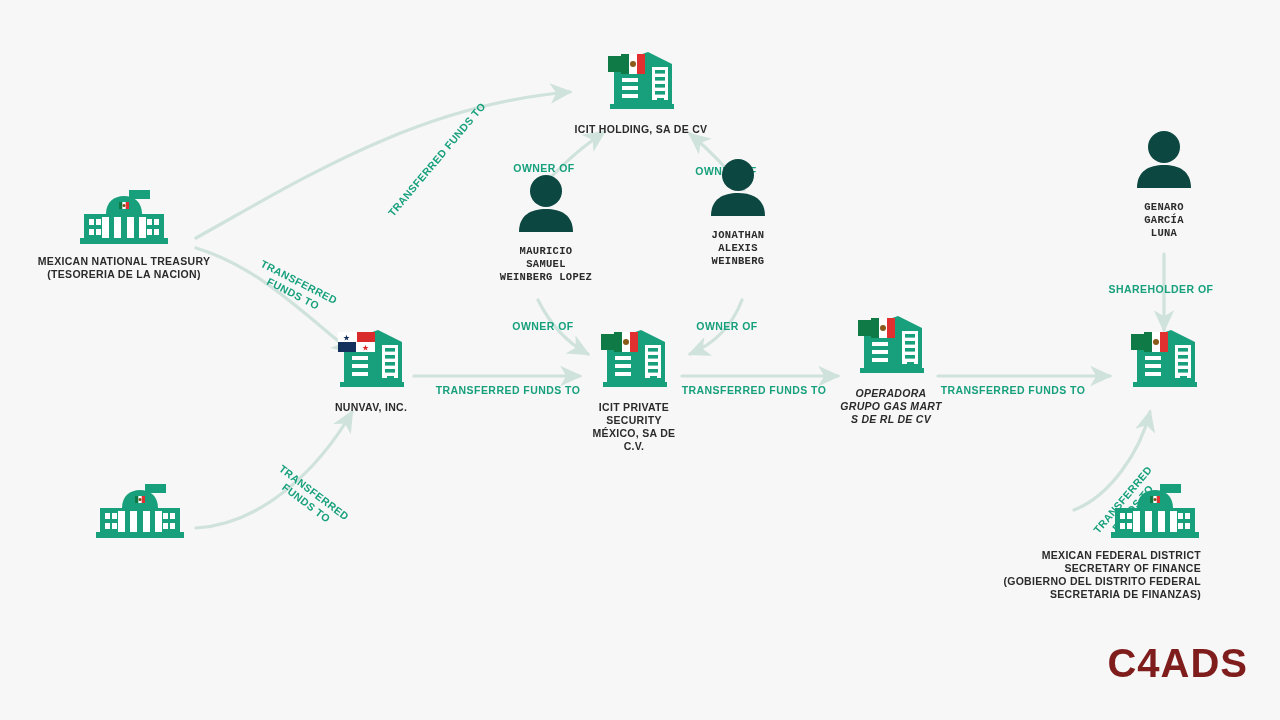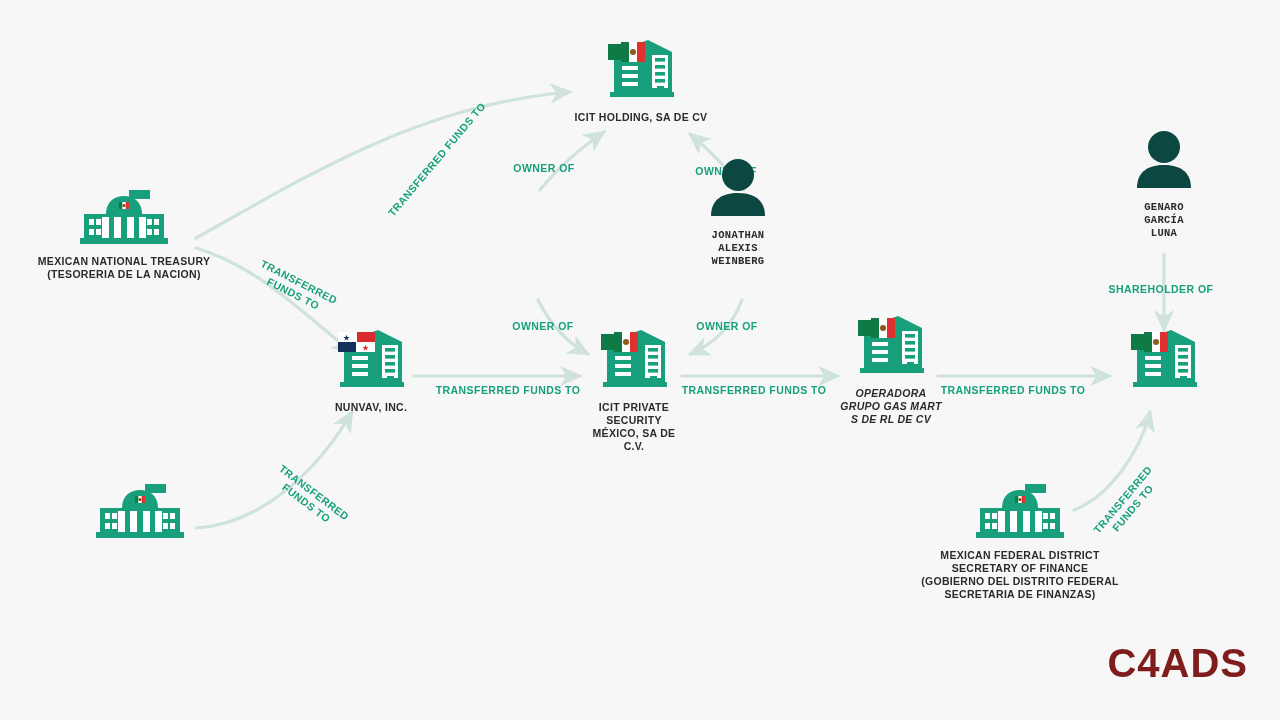--- a/index.html
+++ b/index.html
@@ -138,21 +138,21 @@
         <rect x="69" y="31" width="5" height="6" fill="#ffffff"></rect>
         <rect x="76" y="31" width="5" height="6" fill="#ffffff"></rect>
         <rect x="69" y="41" width="5" height="6" fill="#ffffff"></rect>
         <rect x="76" y="41" width="5" height="6" fill="#ffffff"></rect>
       </svg>
     </span>
     <div class="label">MEXICAN NATIONAL TREASURY
 (TESORERIA DE LA NACION)</div>
   </div>
 
-  <div class="node" style="left:641px; top:72px; width:220px; margin-left:-110px; margin-top:-42px;">
+  <div class="node" style="left:641px; top:84px; width:220px; margin-left:-110px; margin-top:-42px;">
     <span class="glyph">
       <svg width="82" height="72" viewBox="0 0 82 72">
         <path d="M14 22 L48 10 L48 62 L14 62 Z" fill="#17a07b"></path>
         <path d="M48 10 L72 22 L72 62 L48 62 Z" fill="#17a07b"></path>
         <rect x="52" y="25" width="16" height="33" fill="#ffffff"></rect>
         <rect x="55" y="28" width="10" height="3.6" fill="#17a07b"></rect>
         <rect x="55" y="35" width="10" height="3.6" fill="#17a07b"></rect>
         <rect x="55" y="42" width="10" height="3.6" fill="#17a07b"></rect>
         <rect x="55" y="49" width="10" height="3.6" fill="#17a07b"></rect>
         <rect x="57" y="56" width="7" height="6" fill="#17a07b"></rect>
@@ -163,20 +163,31 @@
         <circle cx="33" cy="22" r="3" fill="#8a5a18"></circle>
         <rect x="22" y="36" width="16" height="4" fill="#ffffff"></rect>
         <rect x="22" y="44" width="16" height="4" fill="#ffffff"></rect>
         <rect x="22" y="52" width="16" height="4" fill="#ffffff"></rect>
         <rect x="10" y="62" width="64" height="5" fill="#17a07b"></rect>
       </svg>
     </span>
     <div class="label">ICIT HOLDING, SA DE CV</div>
   </div>
 
+  <div class="node person" style="left:546px; top:216px; width:170px; margin-left:-85px; margin-top:-42px;">
+    <span class="glyph">
+      <svg width="62" height="62" viewBox="0 0 62 62">
+        <circle cx="31" cy="17" r="16" fill="#0c4741"></circle>
+        <path d="M4 58 C4 41 16 35 31 35 C46 35 58 41 58 58 Z" fill="#0c4741"></path>
+      </svg>
+    </span>
+    <div class="label">MAURICIO
+SAMUEL
+WEINBERG LOPEZ</div>
+  </div>
 
   <div class="node person" style="left:738px; top:200px; width:170px; margin-left:-85px; margin-top:-42px;">
     <span class="glyph">
       <svg width="62" height="62" viewBox="0 0 62 62">
         <circle cx="31" cy="17" r="16" fill="#0c4741"></circle>
         <path d="M4 58 C4 41 16 35 31 35 C46 35 58 41 58 58 Z" fill="#0c4741"></path>
       </svg>
     </span>
     <div class="label">JONATHAN
 ALEXIS
@@ -322,21 +333,21 @@
         <rect x="11" y="41" width="5" height="6" fill="#ffffff"></rect>
         <rect x="18" y="41" width="5" height="6" fill="#ffffff"></rect>
         <rect x="69" y="31" width="5" height="6" fill="#ffffff"></rect>
         <rect x="76" y="31" width="5" height="6" fill="#ffffff"></rect>
         <rect x="69" y="41" width="5" height="6" fill="#ffffff"></rect>
         <rect x="76" y="41" width="5" height="6" fill="#ffffff"></rect>
       </svg>
     </span>
   </div>
 
-  <div class="node" style="left:1020px; top:512px; width:280px; margin-left:-140px; margin-top:-30px;">
+  <div class="node" style="left:1061px; top:512px; width:280px; margin-left:-140px; margin-top:-30px;text-align:right;">
     <span class="glyph">
       <svg width="92" height="58" viewBox="0 0 92 58">
         <rect x="54" y="2" width="18" height="9" fill="#17a07b"></rect>
         <rect x="51" y="2" width="3.5" height="16" fill="#17a07b"></rect>
         <path d="M28 26 C28 14 36 8 46 8 C56 8 64 14 64 26 Z" fill="#17a07b"></path>
         <rect x="41" y="14" width="10" height="7" fill="#ffffff"></rect>
         <rect x="41" y="14" width="3.3" height="7" fill="#0f7a45"></rect>
         <rect x="47.7" y="14" width="3.3" height="7" fill="#e03030"></rect>
         <circle cx="46" cy="17.5" r="1.5" fill="#7a4a12"></circle>
         <rect x="6" y="26" width="80" height="24" fill="#17a07b"></rect>

